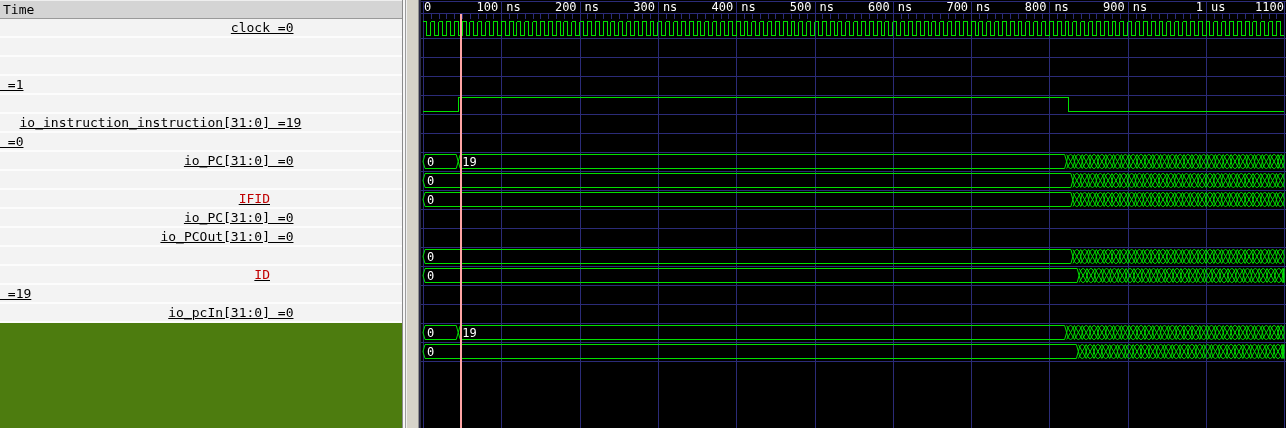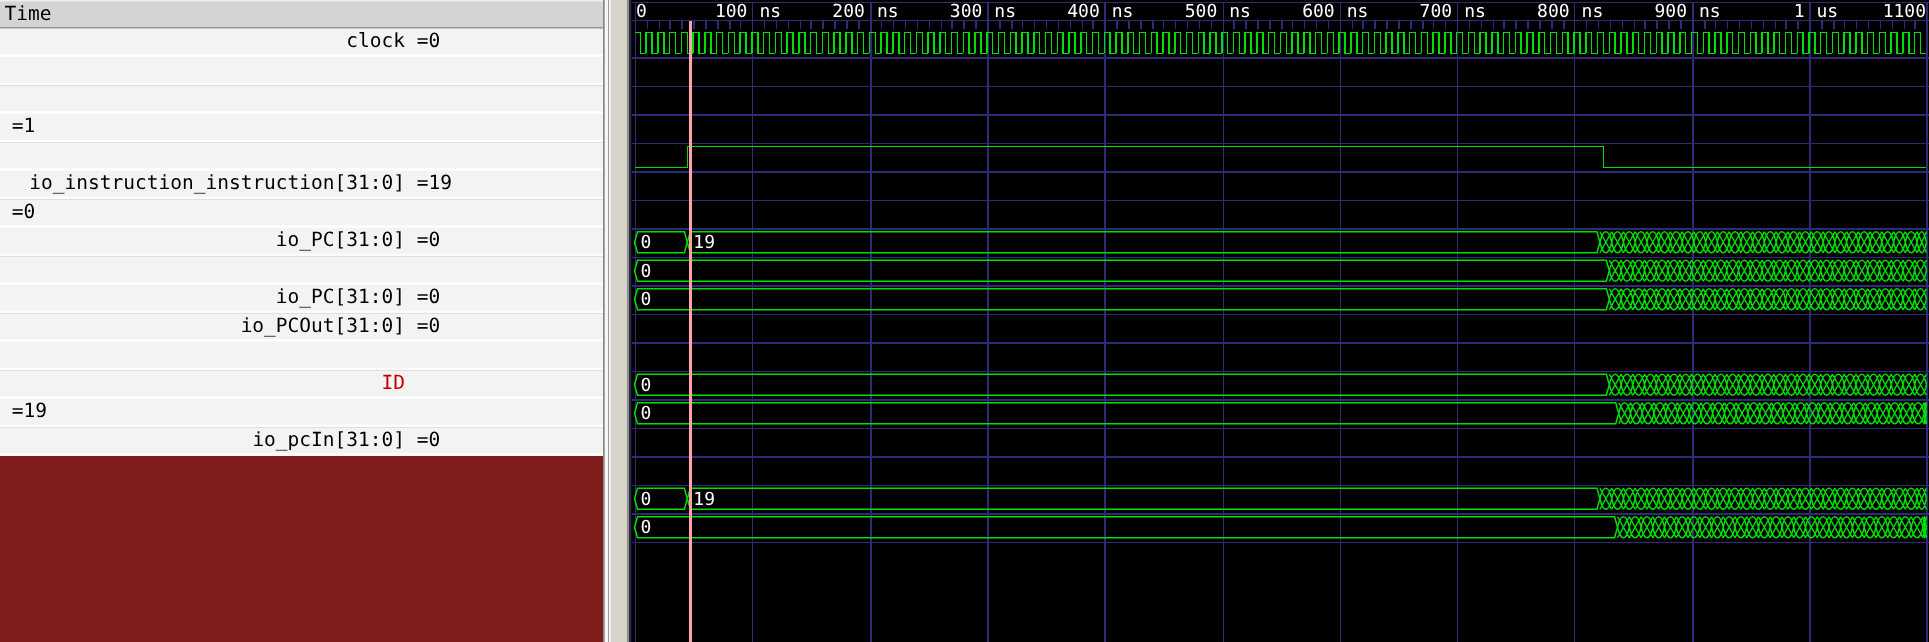--- a/index.html
+++ b/index.html
@@ -6,31 +6,31 @@
   body{
     width:1286px;height:428px;overflow:hidden;
     font-family:"DejaVu Sans Mono","Liberation Mono",monospace;
     background:#000;
   }
   .app{position:relative;width:1286px;height:428px;background:#000;}
 
   
   .signals-pane{
     position:absolute;left:0;top:0;width:402px;height:428px;
-    background:#7f1d1d;border-right:1px solid #8a8a8a;overflow:hidden;
+    background:#4d7c0f;border-right:1px solid #8a8a8a;overflow:hidden;
   }
   .time-header{
     height:17px;background:#d4d4d4;color:#000;
     border-top:1px solid #eeeeee;border-bottom:1px solid #9a9a9a;
     font-size:13px;line-height:17px;padding-left:3px;
   }
   .sig-row{
     height:19px;box-sizing:border-box;display:flex;align-items:center;
     background:#f3f3f3;border-bottom:2px solid #fcfcfc;
-    font-size:13px;line-height:17px;
+    font-size:13px;line-height:17px;text-decoration:underline;
   }
   .sig-name{width:270px;text-align:right;white-space:pre;color:#000;}
   .sig-name.comment{color:#c00000;}
   .sig-value{white-space:pre;color:#000;}
 
   
   .divider{
     position:absolute;left:403px;top:0;width:18px;height:428px;
     background:linear-gradient(to right,
       #f6f6f6 0px,#f6f6f6 2px,
@@ -78,20 +78,23 @@
         </div>
         <div class="sig-row">
           <span class="sig-value"> =0</span>
         </div>
         <div class="sig-row">
           <span class="sig-name">io_PC[31:0]</span>
           <span class="sig-value"> =0</span>
         </div>
         <div class="sig-row">
           <span class="sig-name"></span>
+        </div>
+        <div class="sig-row">
+          <span class="sig-name comment">IFID</span>
         </div>
         <div class="sig-row">
           <span class="sig-name">io_PC[31:0]</span>
           <span class="sig-value"> =0</span>
         </div>
         <div class="sig-row">
           <span class="sig-name">io_PCOut[31:0]</span>
           <span class="sig-value"> =0</span>
         </div>
         <div class="sig-row">

